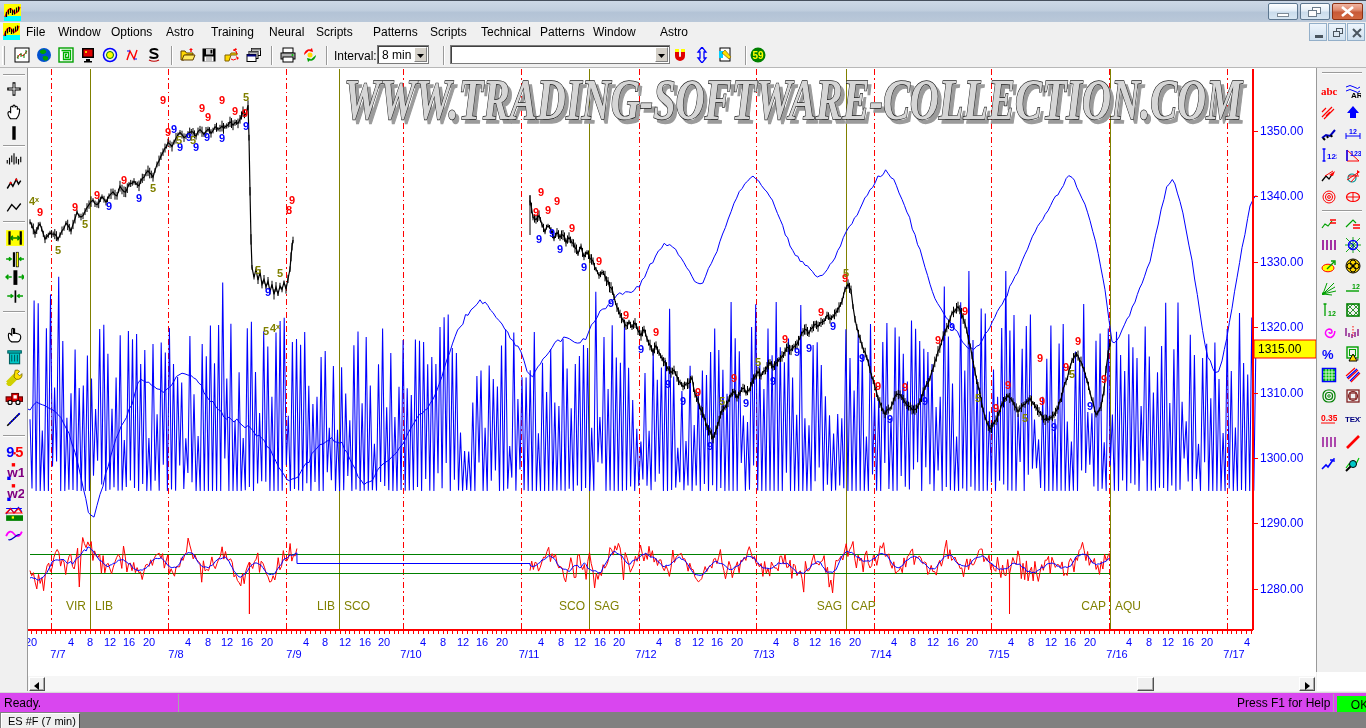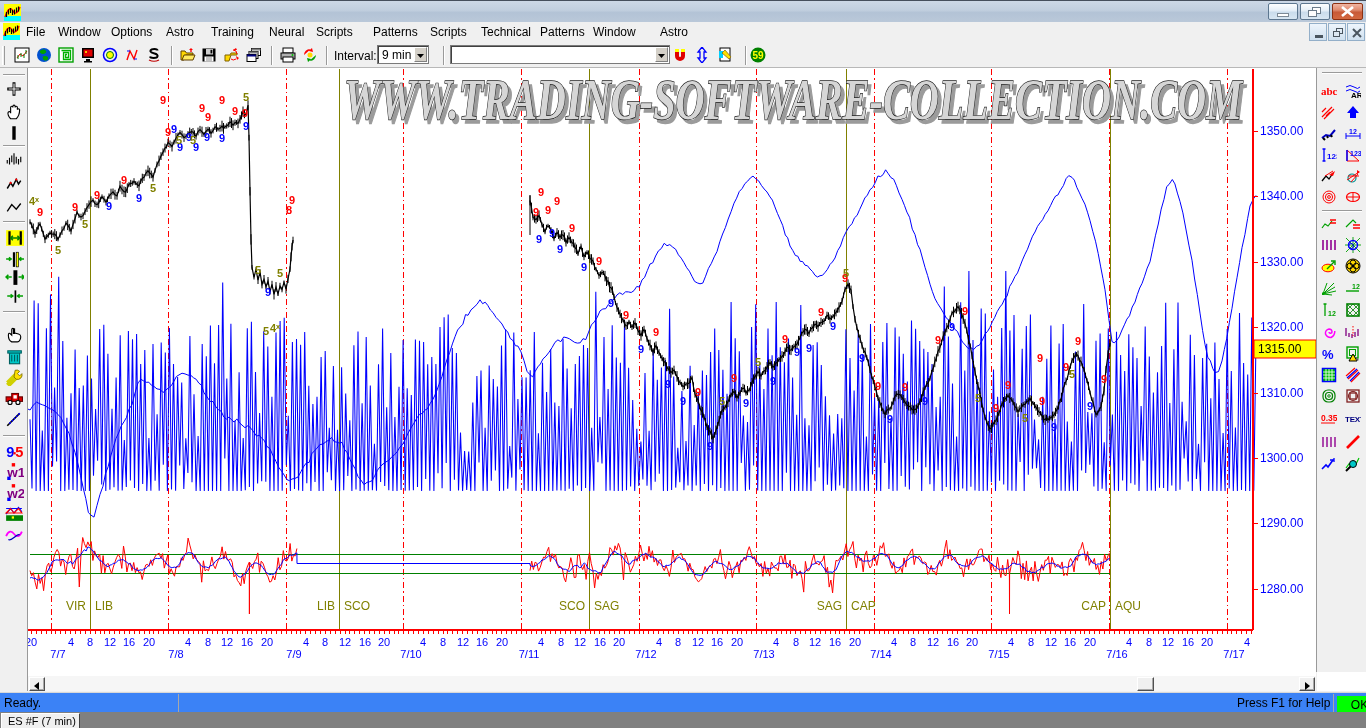--- a/index.html
+++ b/index.html
@@ -3,21 +3,21 @@
 * { margin:0; padding:0; box-sizing:border-box; }
 body { width:1366px; height:728px; overflow:hidden; font-family:"Liberation Sans", sans-serif; background:#f0f0f0; position:relative; }
 .titlebar { position:absolute; left:0; top:0; width:1366px; height:22px;
   background:linear-gradient(#ccd8e6 0%,#c0cede 45%,#b3c3d6 55%,#bac8d9 100%); border-top:1.5px solid #454f5c; }
 .titletext { position:absolute; left:26px; top:3px; font-size:13px; color:#000; }
 .menubar { position:absolute; left:0; top:22px; width:1118px; height:21px; background:#f0f0f0; font-size:12px; color:#000; }
 .toolbar { position:absolute; left:0; top:43px; width:1366px; height:25px; background:#f0f0f0; border-bottom:1px solid #b8b8b8; }
 .sidebar { position:absolute; top:68px; width:28px; height:623px; background:#f0f0f0; }
 .capbtn { position:absolute; top:2px; height:17px; border-radius:2px; border:1px solid #5c768f; }
 .mdibtn { position:absolute; top:1px; width:18px; height:18px; background:linear-gradient(#eef5fc,#cfe0ef); border:1px solid #93afc9; color:#47535e; font-size:11px; text-align:center; line-height:16px; }
-.statusbar { position:absolute; left:0; top:692px; width:1366px; height:20px; background:#3b82f6; font-size:12px; color:#000; border-top:1px solid #d8d8d8;padding-left:6px; }
+.statusbar { position:absolute; left:0; top:692px; width:1366px; height:20px; background:#d946ef; font-size:12px; color:#000; border-top:1px solid #d8d8d8;padding-left:6px; }
 .spanel { position:absolute; top:1px; height:18px; border-right:1px solid #a8a8a8; }
 .tabbar { position:absolute; left:0; top:712px; width:1366px; height:16px; background:#808080; }
 .sbtn { position:absolute; background:#f0f0f0; border-top:1px solid #fff; border-left:1px solid #fff; border-right:1px solid #505050; border-bottom:1px solid #505050; box-shadow:inset -1px -1px 0 #a8a8a8; }
 </style></head>
 <body>
 <div class="titlebar">
   <svg style="position:absolute;left:4px;top:3px" width="17" height="17" viewBox="0 0 17 17">
       <rect width="17" height="17" fill="#ffff00"></rect>
       <rect y="12" width="17" height="5" fill="#00ffff"></rect>
       <path d="M1 13c3-9 6-10 8-6s5 2 7-4" stroke="#ff0000" stroke-width="1.3" fill="none"></path>
@@ -155,21 +155,21 @@
     <circle cx="8" cy="8" r="7.5" fill="#008000"></circle>
     <text x="8" y="12" font-size="10" font-weight="bold" fill="#ffff00" text-anchor="middle" font-family="Liberation Sans">59</text>
   </svg>
 <div style="position:absolute;left:171px;top:46px;width:2px;height:19px;border-left:1px solid #9a9a9a;border-right:1px solid #fff"></div>
 <div style="position:absolute;left:271px;top:46px;width:2px;height:19px;border-left:1px solid #9a9a9a;border-right:1px solid #fff"></div>
 <div style="position:absolute;left:326px;top:46px;width:2px;height:19px;border-left:1px solid #9a9a9a;border-right:1px solid #fff"></div>
 <div style="position:absolute;left:443px;top:46px;width:2px;height:19px;border-left:1px solid #9a9a9a;border-right:1px solid #fff"></div>
 <div style="position:absolute;left:745px;top:46px;width:2px;height:19px;border-left:1px solid #9a9a9a;border-right:1px solid #fff"></div>
 <span style="position:absolute;left:334px;top:49px;font-size:12px">Interval:</span>
 <div style="position:absolute;left:377px;top:45px;width:52px;height:19px;background:#fff;border:1px solid #7a7a7a;box-shadow:inset 1px 1px 0 #404040">
-  <span style="position:absolute;left:4px;top:2px;font-size:12px">9 min</span>
+  <span style="position:absolute;left:4px;top:2px;font-size:12px">8 min</span>
   <div style="position:absolute;right:1px;top:1px;width:13px;height:15px;background:#d4d0c8;border:1px solid #808080;border-top-color:#fff;border-left-color:#fff">
     <svg width="11" height="13">
         <path d="M2 5h7L5.5 9z" fill="#000"></path>
       </svg></div>
 </div>
 <div style="position:absolute;left:450px;top:45px;width:220px;height:19px;background:#fff;border:1px solid #7a7a7a;box-shadow:inset 1px 1px 0 #404040">
   <div style="position:absolute;right:1px;top:1px;width:13px;height:15px;background:#d4d0c8;border:1px solid #808080;border-top-color:#fff;border-left-color:#fff">
     <svg width="11" height="13">
         <path d="M2 5h7L5.5 9z" fill="#000"></path>
       </svg></div>

